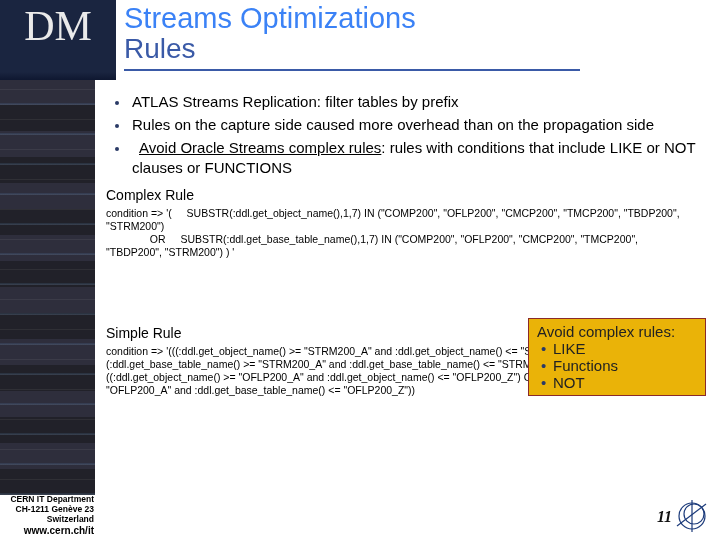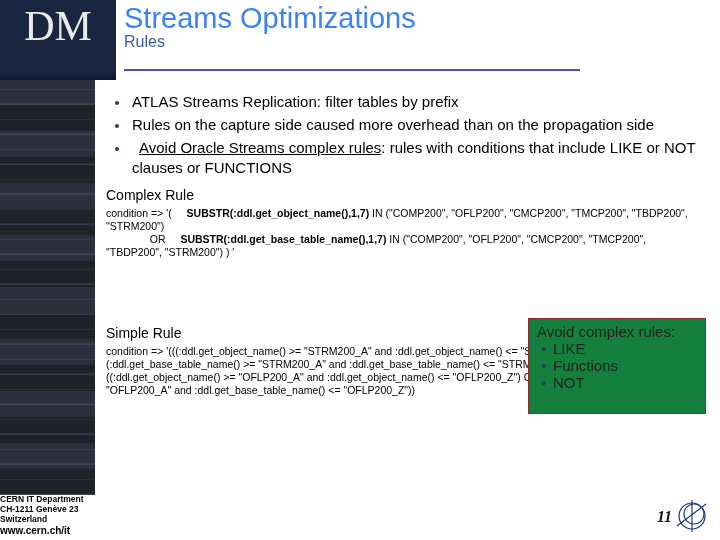--- a/index.html
+++ b/index.html
@@ -2,41 +2,41 @@
 <html><head>
 <meta charset="utf-8">
 <style>
   * { margin: 0; padding: 0; box-sizing: border-box; }
   body { width: 720px; height: 540px; font-family: Arial, sans-serif; background: #fff; position: relative; overflow: hidden; }
   .banner { position: relative; height: 80px; background: linear-gradient(180deg, #1a2540 0%, #1a2540 90%, #0e1730 100%); color: #fff; display: flex; }
   .dm-block { width: 116px; display: flex; align-items: flex-start; justify-content: center; padding-top: 2px; }
   .dm-text { font-family: "Times New Roman", serif; font-size: 42px; font-weight: 400; letter-spacing: 0px; color: #eaeaea; }
   .title-block { flex: 1; background: #fff; color: #000; padding: 2px 8px 0 8px; position: relative; }
   .title-main { font-size: 29px; font-weight: 400; color: #3b82f6; }
-  .title-sub { font-size: 16px; color: #3a5aa7; margin-top: -2px; }
+  .title-sub { font-size: 28px; color: #3a5aa7; margin-top: -2px; }
   .title-underline { position: absolute; left: 8px; right: 140px; bottom: 9px; height: 2px; background: #3a5aa7; }
   .logo-block { position: absolute; right: 10px; top: 4px; color: #fff; text-align: right; font-size: 10px; }
   .logo-it { font-family: "Times New Roman", serif; font-size: 36px; font-weight: 300; line-height: 0.8; letter-spacing: -1px; }
   .logo-cern { font-size: 9px; letter-spacing: 1px; }
   .logo-dept { font-size: 10px; }
   .sidebar-img { position: absolute; left: 0; top: 80px; width: 95px; height: 415px; background: repeating-linear-gradient(0deg, #0a0a12 0 26px, #181828 26px 52px); opacity: 0.9; }
   .sidebar-img::after { content:""; position:absolute; inset:0; background: repeating-linear-gradient(0deg, rgba(80,140,200,0.15) 0 2px, transparent 2px 30px), repeating-linear-gradient(0deg, rgba(200,200,200,0.08) 0 1px, transparent 1px 15px); }
   .content { position: absolute; left: 100px; top: 88px; right: 20px; font-size: 15px; color: #000; line-height: 1.28; }
   .bullets { padding-left: 26px; }
   .bullets li { list-style: disc; margin: 4px 0 4px 4px; padding-left: 2px; }
   .bullets li::marker { color: #2a3a66; font-size: 13px; }
   .avoid { text-decoration: underline; margin-left: 7px; }
   .section-label { font-size: 14px; margin-top: 10px; margin-left: 6px; }
   .code { font-size: 10.5px; line-height: 1.25; margin: 2px 6px 0 6px; white-space: pre-wrap; word-break: break-word; }
-  .hl { font-weight: bold; padding-left: 12px; }
-  .warn-box { position: absolute; right: 14px; top: 318px; width: 178px; border: 1px solid #8a2a2a; background: #15803d; padding: 4px 8px 22px 8px; font-size: 15px; color: #222; }
+  .hl { font-weight: normal; padding-left: 12px; }
+  .warn-box { position: absolute; right: 14px; top: 318px; width: 178px; border: 1px solid #8a2a2a; background: #eab308; padding: 4px 8px 4px 8px; font-size: 15px; color: #222; }
   .warn-box .wb-li { padding-left: 16px; position: relative; }
   .warn-box .wb-li::before { content: "•"; position: absolute; left: 4px; color: #2a3a66; }
   .footer { position: absolute; left: 0; bottom: 0; width: 720px; height: 45px; }
-  .footer-left { position: absolute; left: 0; bottom: 4px; width: 100px; font-size: 8.5px; font-weight: bold; padding-right: 6px; line-height: 1.15; }
+  .footer-left { position: absolute; left: 0; bottom: 4px; width: 100px; font-size: 8.5px; font-weight: bold; text-align: right; padding-right: 6px; line-height: 1.15; }
   .footer-left .url { font-size: 10px; }
   .pagenum { position: absolute; right: 48px; bottom: 14px; font-size: 16px; font-style: italic; font-family: "Times New Roman", serif; font-weight: bold; color: #111; }
   .cern-logo { position: absolute; right: 8px; bottom: 4px; width: 40px; height: 40px; }
   .cern-logo svg { width: 40px; height: 40px; }
 </style>
 </head>
 <body>
 
 <div class="banner">
   <div class="dm-block">

